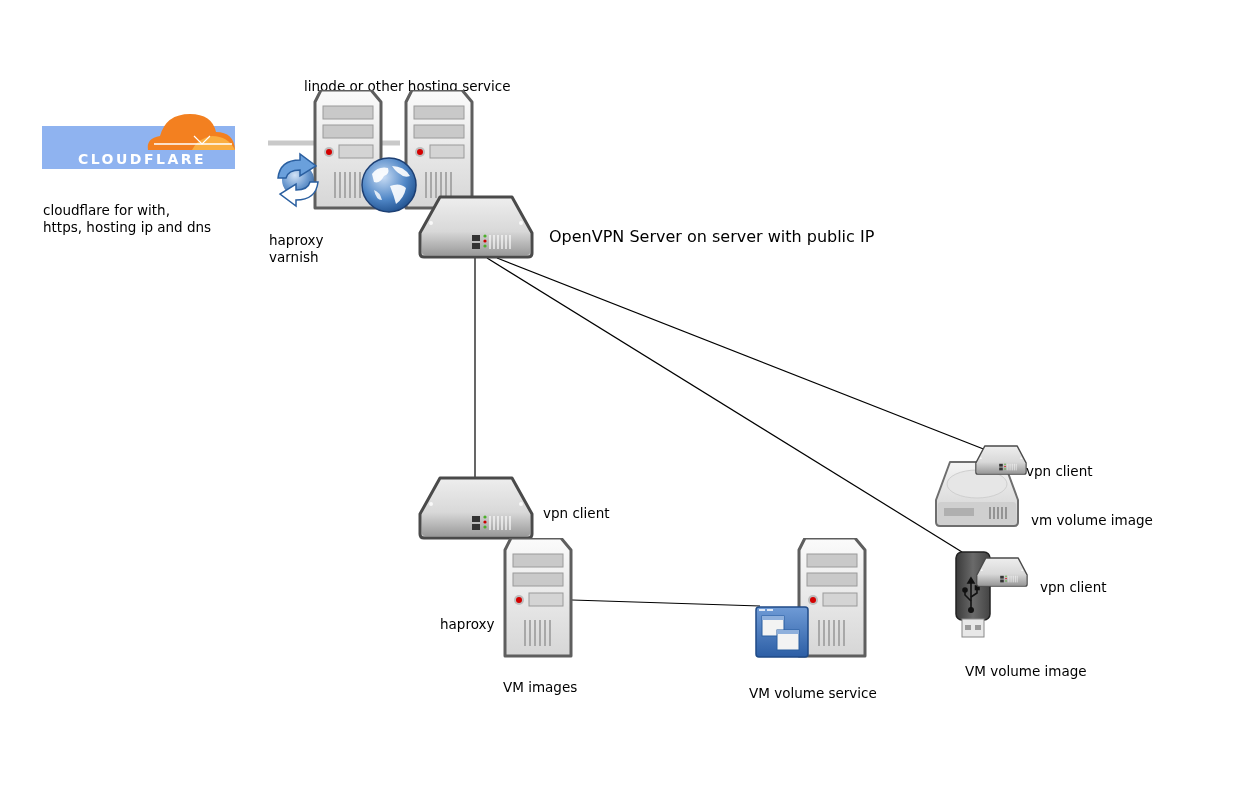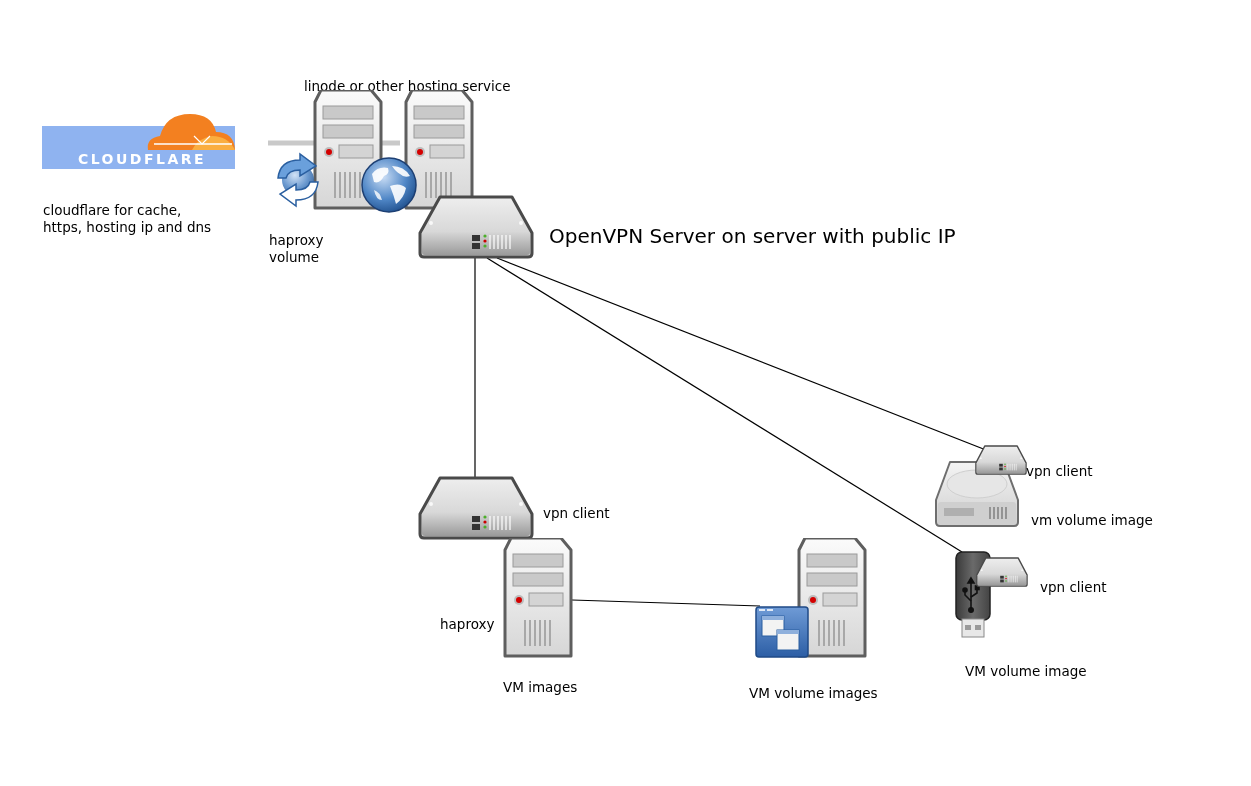--- a/index.html
+++ b/index.html
@@ -1,20 +1,20 @@
 <!DOCTYPE html>
 <html><head>
 <meta charset="utf-8">
 <style>
   html, body { margin:0; padding:0; background:#ffffff; }
   body { width:1251px; height:786px; position:relative; overflow:hidden;
          font-family:"DejaVu Sans","Liberation Sans",sans-serif; color:#000; }
   .abs { position:absolute; }
   .lbl { position:absolute; font-size:13.5px; line-height:17px; white-space:nowrap;margin-top:16px; }
-  .lbl-big { font-size:20px; }
+  .lbl-big { font-size:16px; }
   svg.full { position:absolute; left:0; top:0; }
 </style>
 </head>
 <body>
 
 <svg width="0" height="0" style="position:absolute">
   <defs>
     <linearGradient id="towerGrad" x1="0" y1="0" x2="0" y2="1">
       <stop offset="0" stop-color="#fbfbfb"></stop>
       <stop offset="1" stop-color="#d6d6d6"></stop>
@@ -97,21 +97,21 @@
 <div class="abs" style="left:42px;top:108px;width:193px;height:62px;text-align:center;">
   <svg width="193" height="62">
     <rect x="0" y="18" width="193" height="43" fill="#8fb3f0"></rect>
     <path d="M106,42 Q104,30 118,28 Q124,6 148,6 Q170,6 174,24 Q192,24 193,42 Z" fill="#f38020"></path>
     <path d="M150,42 Q156,30 170,28 Q186,28 193,42 Z" fill="#faae40"></path>
     <path d="M112,36 H190" stroke="#fff" stroke-width="1.5"></path>
     <path d="M152,28 L160,36 L168,28" stroke="#fff" stroke-width="1.2" fill="none"></path>
     <text x="100" y="56" text-anchor="middle" fill="#fff" font-family="DejaVu Sans, sans-serif" font-weight="bold" font-size="14" letter-spacing="2.5">CLOUDFLARE</text>
   </svg>
 </div>
-<div class="lbl" style="left:43px;top:186px;">cloudflare for cache,</div>
+<div class="lbl" style="left:43px;top:186px;">cloudflare for with,</div>
 <div class="lbl" style="left:43px;top:203px;">https, hosting ip and dns</div>
 
 <div class="lbl" style="left:304px;top:62px;">linode or other hosting service</div>
 <svg class="abs" style="left:313px;top:90px" width="72" height="122">
     <use href="#tower"></use>
   </svg>
 <svg class="abs" style="left:404px;top:90px" width="72" height="122">
     <use href="#tower"></use>
   </svg>
 
@@ -122,21 +122,21 @@
 </svg>
 
 <svg class="abs" style="left:360px;top:156px" width="58" height="58">
   <circle cx="29" cy="29" r="27" fill="url(#globeGrad)" stroke="#1d3f73" stroke-width="1.5"></circle>
   <path d="M12,18 Q18,10 28,12 Q30,18 24,20 Q20,28 14,26 Z" fill="#ffffff" opacity="0.9"></path>
   <path d="M32,10 Q44,10 50,20 Q44,22 40,18 Q36,16 32,10 Z" fill="#ffffff" opacity="0.9"></path>
   <path d="M30,30 Q40,26 46,32 Q44,42 36,48 Q34,40 30,30 Z" fill="#ffffff" opacity="0.9"></path>
   <path d="M14,34 Q20,36 22,44 Q16,44 14,34 Z" fill="#ffffff" opacity="0.8"></path>
 </svg>
 <div class="lbl" style="left:269px;top:216px;">haproxy</div>
-<div class="lbl" style="left:269px;top:233px;">volume</div>
+<div class="lbl" style="left:269px;top:233px;">varnish</div>
 
 <svg class="abs" style="left:418px;top:195px" width="116" height="64">
     <use href="#switchbox"></use>
   </svg>
 <div class="lbl lbl-big" style="left:549px;top:212px;">OpenVPN Server on server with public IP</div>
 
 <svg class="abs" style="left:418px;top:476px" width="116" height="64">
     <use href="#switchbox"></use>
   </svg>
 <div class="lbl" style="left:543px;top:489px;">vpn client</div>
@@ -152,21 +152,21 @@
   </svg>
 <svg class="abs" style="left:755px;top:606px" width="54" height="52">
   <rect x="1" y="1" width="52" height="50" rx="3" fill="url(#winGrad)" stroke="#1f4a86" stroke-width="1.5"></rect>
   <rect x="4" y="3" width="6" height="2" fill="#fff" opacity="0.8"></rect>
   <rect x="12" y="3" width="6" height="2" fill="#fff" opacity="0.8"></rect>
   <rect x="7" y="10" width="22" height="20" fill="#f3f3f3" stroke="#2a5fa0"></rect>
   <rect x="7" y="10" width="22" height="4" fill="#8fb0dc"></rect>
   <rect x="22" y="24" width="22" height="20" fill="#f3f3f3" stroke="#2a5fa0"></rect>
   <rect x="22" y="24" width="22" height="4" fill="#8fb0dc"></rect>
 </svg>
-<div class="lbl" style="left:749px;top:669px;">VM volume images</div>
+<div class="lbl" style="left:749px;top:669px;">VM volume service</div>
 
 <svg class="abs" style="left:934px;top:460px" width="86" height="68">
   <path d="M16,2 H70 L84,40 V62 Q84,66 80,66 H6 Q2,66 2,62 V40 Z" fill="url(#hddGrad)" stroke="#6e6e6e" stroke-width="2" stroke-linejoin="round"></path>
   <ellipse cx="43" cy="24" rx="30" ry="14" fill="#e6e6e6" stroke="#cfcfcf"></ellipse>
   <rect x="4" y="42" width="78" height="22" rx="3" fill="#cfcfcf"></rect>
   <rect x="10" y="48" width="30" height="8" fill="#9a9a9a" opacity="0.6"></rect>
   <g stroke="#7a7a7a" stroke-width="1.4">
     <line x1="56" y1="47" x2="56" y2="59"></line>
       <line x1="60" y1="47" x2="60" y2="59"></line>
     <line x1="64" y1="47" x2="64" y2="59"></line>

